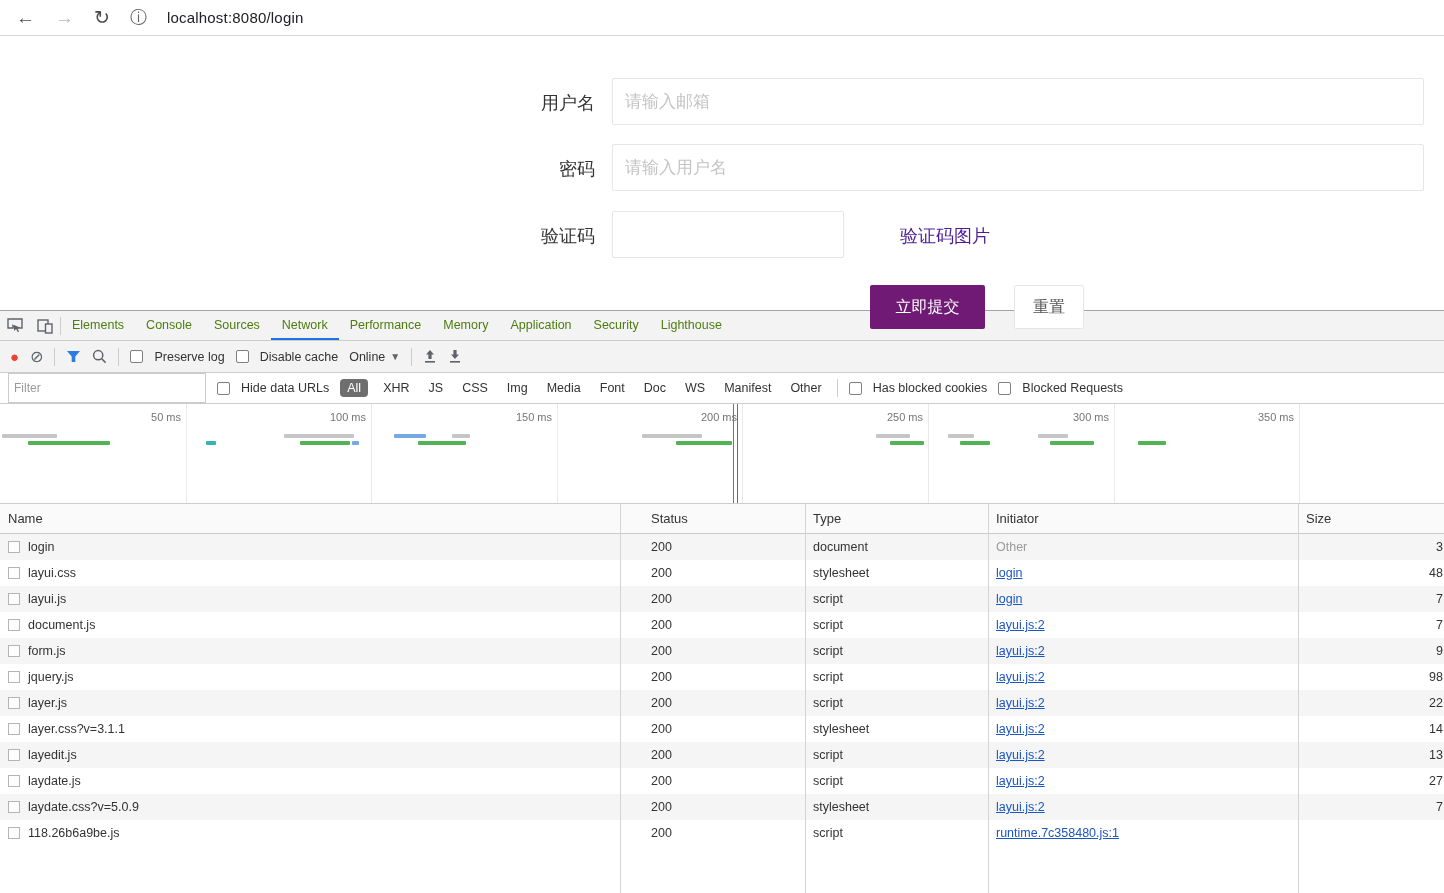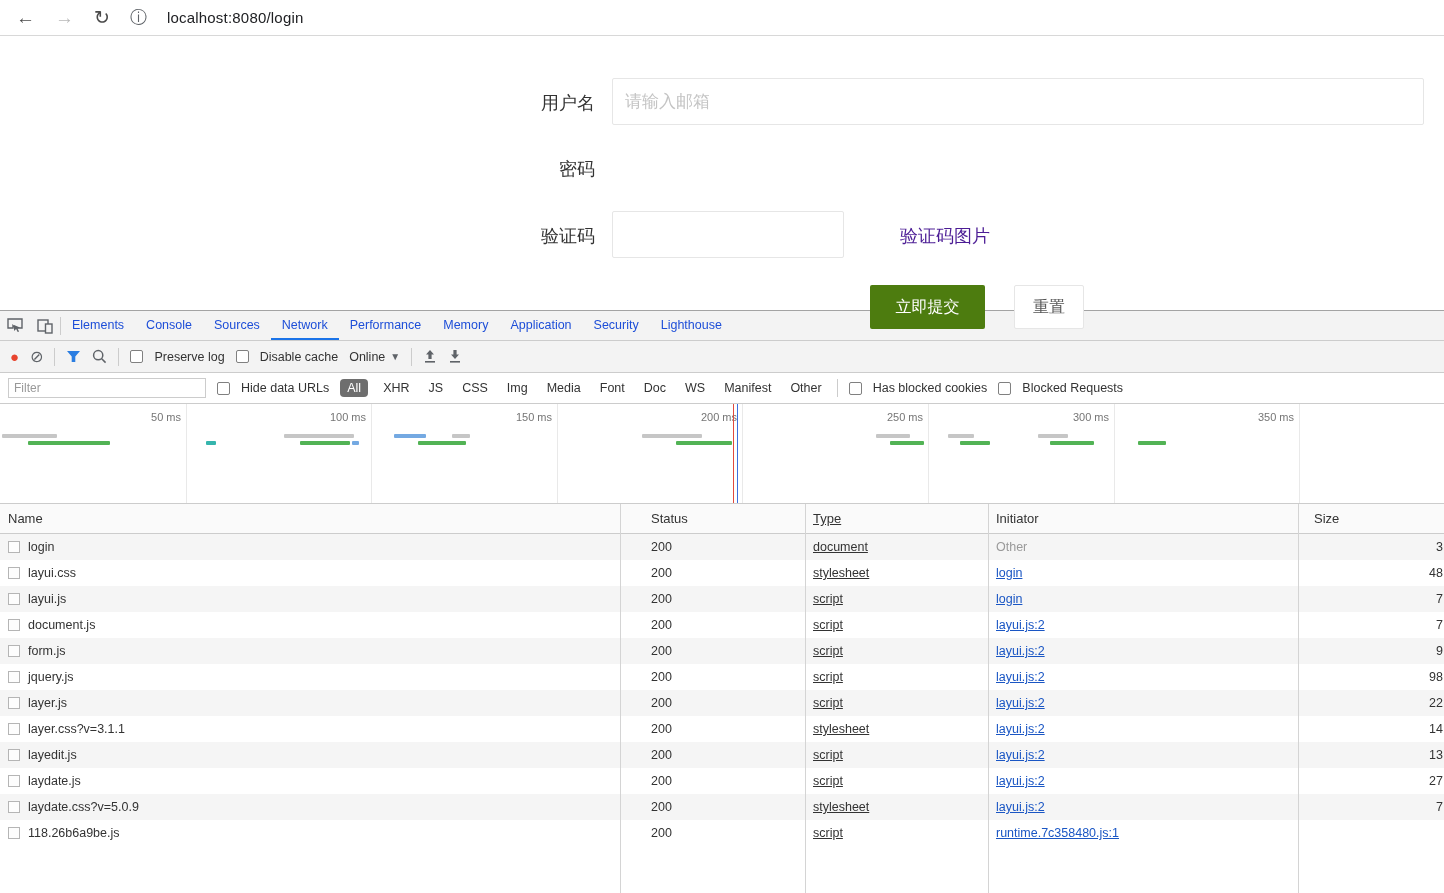--- a/index.html
+++ b/index.html
@@ -16,44 +16,44 @@
 
   
   .login-area { position:relative; height:274px; background:#fff; }
   .form-label { position:absolute; width:130px; text-align:right; font-size:18px; color:#333; }
   .lay-input { position:absolute; border:1px solid #e6e6e6; border-radius:2px;
     font-size:17px; color:#333; padding-left:12px; outline:none; background:#fff; }
   .lay-input::placeholder { color:#c4c4c4; }
   .captcha-text { position:absolute; font-size:18px; color:#4c1d95; cursor:pointer; }
   .btn { position:absolute; height:44px; border-radius:2px; font-size:16px; cursor:pointer;
     display:flex; align-items:center; justify-content:center; }
-  .btn-submit { left:870px; top:249px; width:115px; background:#4d7c0f; color:#fff; border:none; }
+  .btn-submit { left:870px; top:249px; width:115px; background:#701a75; color:#fff; border:none; }
   .btn-reset { left:1014px; top:249px; width:70px; background:#fff; color:#555; border:1px solid #e6e6e6; }
 
   
   .devtools { height:583px; border-top:1px solid #a3a3a3; font-size:12.5px; display:flex; flex-direction:column; }
   .dt-tabs { height:30px; background:#f3f3f3; border-bottom:1px solid #ccc;
     display:flex; align-items:stretch; flex:0 0 auto; }
   .ticon { width:30px; display:flex; align-items:center; justify-content:center; cursor:pointer; }
   .vsep { width:1px; background:#ccc; align-self:center; height:18px; flex:0 0 auto; }
-  .tab { display:flex; align-items:center; padding:0 11px; color:#1d4ed8; cursor:pointer; border-bottom:2px solid transparent; }
+  .tab { display:flex; align-items:center; padding:0 11px; color:#4d7c0f; cursor:pointer; border-bottom:2px solid transparent; }
   .tab.active { border-bottom:2px solid #1a73e8; }
 
   .dt-toolbar { height:32px; background:#f3f3f3; border-bottom:1px solid #ccc;
     display:flex; align-items:center; gap:11px; padding:0 10px; flex:0 0 auto; }
   .rec-dot { font-size:15px; color:#e8442e; line-height:1; cursor:pointer; }
   .clear-ic { font-size:16px; color:#5f6368; line-height:1; cursor:pointer; }
   .cb { width:13px; height:13px; border:1px solid #808080; border-radius:2px; background:#fff; flex:0 0 auto; cursor:pointer; }
   .tb-label { color:#333; cursor:pointer; }
   .caret { font-size:10px; color:#5f6368; margin-left:5px; }
   .throttle { display:flex; align-items:center; cursor:pointer; }
 
   .dt-filterrow { height:31px; background:#fff; border-bottom:1px solid #ccc;
     display:flex; align-items:center; gap:11px; padding:0 8px; flex:0 0 auto; }
-  .filter-input { width:198px; height:20px; border:1px solid #ccc; font-size:12px; padding:0 5px; outline:none; }
+  .filter-input { width:198px; height:30px; border:1px solid #ccc; font-size:12px; padding:0 5px; outline:none; }
   .filter-input::placeholder { color:#999; }
   .ftype { color:#333; cursor:pointer; padding:2px 4px; }
   .ftype.pill { background:#6e6e6e; color:#fff; border-radius:4px; padding:2px 7px; }
 
   .dt-timeline { height:100px; background:#fff; border-bottom:1px solid #ccc; position:relative; flex:0 0 auto; cursor:crosshair; }
   .tl-grid { position:absolute; top:0; bottom:0; width:1px; background:#e9e9e9; }
   .tl-tick { position:absolute; top:7px; transform:translateX(-100%); color:#757575; font-size:11px; padding-right:3px; }
   .tl-bar { position:absolute; height:4px; border-radius:1px; }
   .bgrey { background:#c6c6c6; } .bgreen { background:#52b355; }
   .bblue { background:#74a9e2; } .bteal { background:#35b5ad; }
@@ -61,21 +61,21 @@
   .lred { background:#e04a3f; } .lblue { background:#3d6fe0; }
 
   .dt-table { position:relative; flex:1 1 auto; background:#fff; overflow:hidden; }
   .colsep { position:absolute; top:0; bottom:0; width:1px; background:#d4d4d4; z-index:3; }
   .nt-head { display:flex; height:30px; background:#fafafa; border-bottom:1px solid #ccc;
     align-items:center; font-size:13px; color:#333; position:relative; z-index:2; }
   .nt-row { display:flex; height:26px; align-items:center; font-size:12.5px; position:relative; z-index:2; cursor:pointer; }
   .nt-row:nth-child(odd) { background:#f5f5f5; }
   .c { padding-left:8px; overflow:hidden; white-space:nowrap; }
   .c-name { width:620px; display:flex; align-items:center; gap:8px; }
-  .c-status { width:185px;padding-left:31px; } .c-type { width:183px;text-decoration:underline; } .c-init { width:310px; }
+  .c-status { width:185px;padding-left:31px; } .c-type { width:183px; } .c-init { width:310px; }
   .c-size { flex:1; text-align:right; padding-right:1px; }
   .ficon { width:12px; height:12px; border:1px solid #b5b5b5; background:#fdfdfd; flex:0 0 auto; }
   .init-link { color:#1a56c4; text-decoration:underline; cursor:pointer; }
   .init-plain { color:#9a9a9a; }
   svg { display:block; }
 </style>
 </head>
 <body>
 
 <div class="browser-bar">
@@ -84,20 +84,21 @@
   <span class="nav-ic">↻</span>
   <span class="info-ic">ⓘ</span>
   <span class="url-text">localhost:8080/login</span>
 </div>
 
 <div class="login-area">
   <div class="form-label" style="left:465px; top:55px;">用户名</div>
   <input class="lay-input" style="left: 612px; top: 42px; width: 812px; height: 47px;" placeholder="请输入邮箱">
 
   <div class="form-label" style="left:465px; top:121px;">密码</div>
+  <input class="lay-input" style="left: 612px; top: 108px; width: 812px; height: 47px;" placeholder="请输入用户名">
 
   <div class="form-label" style="left:465px; top:188px;">验证码</div>
   <input class="lay-input" style="left: 612px; top: 175px; width: 232px; height: 47px;">
   <div class="captcha-text" style="left:900px; top:188px;">验证码图片</div>
 
   <button class="btn btn-submit">立即提交</button>
   <button class="btn btn-reset">重置</button>
 </div>
 
 <div class="devtools">
@@ -232,21 +233,21 @@
     <div class="colsep" style="left:620px"></div>
     <div class="colsep" style="left:805px"></div>
     <div class="colsep" style="left:988px"></div>
     <div class="colsep" style="left:1298px"></div>
 
     <div class="nt-head">
       <div class="c c-name">Name</div>
       <div class="c c-status">Status</div>
       <div class="c c-type">Type</div>
       <div class="c c-init">Initiator</div>
-      <div class="c c-size" style="text-align:left;padding-left:16px">Size</div>
+      <div class="c c-size" style="text-align:left;padding-left:8px">Size</div>
     </div>
 
     <div>
       <div class="nt-row">
         <div class="c c-name">
             <span class="ficon"></span>
             <span>login</span>
           </div>
         <div class="c c-status">200</div>
         <div class="c c-type">document</div>

